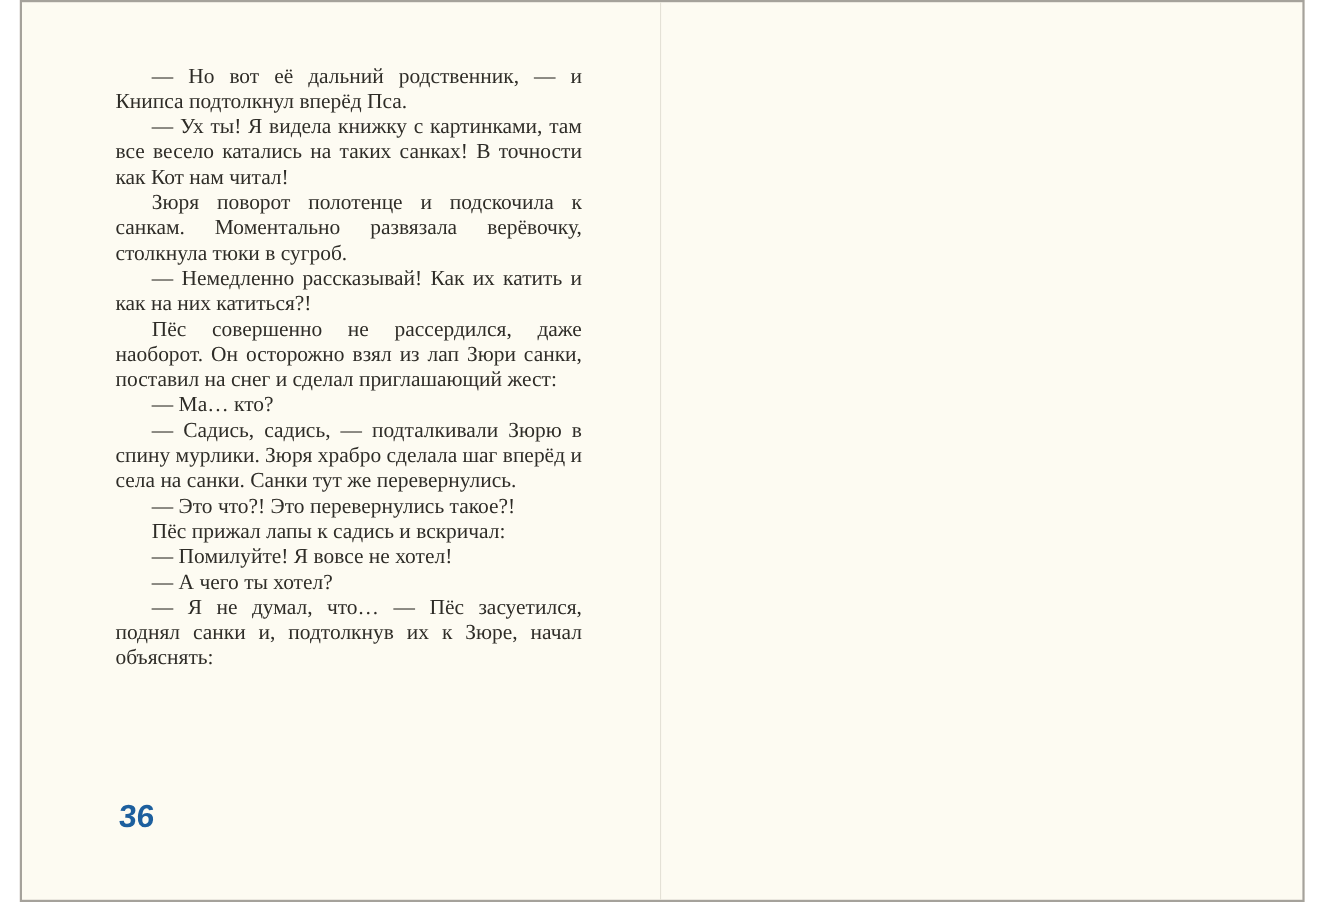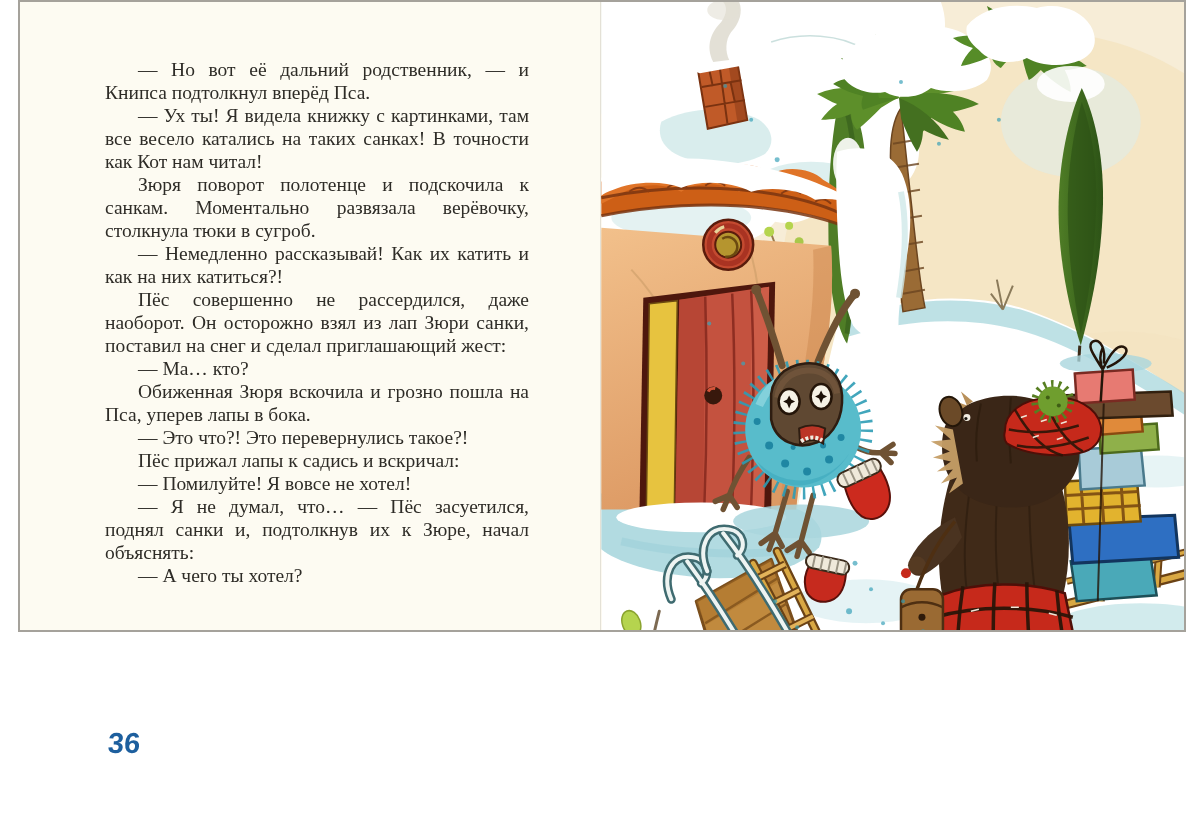--- a/index.html
+++ b/index.html
@@ -1,17 +1,17 @@
 <!DOCTYPE html>
 <html><head>
 <meta charset="utf-8">
 <style>
   html,body{margin:0;padding:0;background:#ffffff;width:1200px;height:822px;overflow:hidden;}
-  .spread{position:absolute;left:18px;top:0;width:1168px;height:632px;box-sizing:border-box;
-          border:2px solid #a5a29b;background:#fdfbf2;display:flex;}
+  .spread{position:absolute;left:18px;top:0;width:1168px;height:820px;box-sizing:border-box;
+          border:2px solid #a5a29b;background:#fdfbf2;display:flex;flex-direction:column;}
   .page{position:relative;height:100%;}
   .page-left{width:580px;border-right:1px solid #e4e1d6;}
   .text-block{position:absolute;left:85px;top:56px;width:424px;
               font-family:"Liberation Serif","DejaVu Serif",serif;
               font-size:19.5px;line-height:23px;color:#2e2c27;text-align:justify;}
   .text-block p{margin:0;text-indent:33px;}
   .page-number{position:absolute;left:88px;top:725px;
                font-family:"Liberation Sans","DejaVu Sans",sans-serif;
                font-weight:bold;font-size:29px;color:#1d5f9e;transform:skewX(-4deg);}
   .page-right{flex:1;overflow:hidden;background:#f7edd7;}
@@ -23,26 +23,26 @@
 <div class="spread">
 
   <div class="page page-left">
     <div class="text-block">
       <p>— Но вот её дальний родственник, — и Книпса подтолкнул вперёд Пса.</p>
       <p>— Ух ты! Я видела книжку с картинками, там все весело катались на таких санках! В точности как Кот нам читал!</p>
       <p>Зюря поворот полотенце и подскочила к санкам. Моментально развязала верёвочку, столкнула тюки в сугроб.</p>
       <p>— Немедленно рассказывай! Как их катить и как на них катиться?!</p>
       <p>Пёс совершенно не рассердился, даже наоборот. Он осторожно взял из лап Зюри санки, поставил на снег и сделал приглашающий жест:</p>
       <p>— Ма… кто?</p>
-      <p>Обиженная Зюря вскочила и грозно пошла на Пса, уперев лапы в бока.</p>
+      <p>— Садись, садись, — подталкивали Зюрю в спину мурлики. Зюря храбро сделала шаг вперёд и села на санки. Санки тут же перевернулись.</p>
       <p>— Это что?! Это перевернулись такое?!</p>
       <p>Пёс прижал лапы к садись и вскричал:</p>
       <p>— Помилуйте! Я вовсе не хотел!</p>
+      <p>— А чего ты хотел?</p>
       <p>— Я не думал, что… — Пёс засуетился, поднял санки и, подтолкнув их к Зюре, начал объяснять:</p>
-      <p>— А чего ты хотел?</p>
     </div>
     <div class="page-number">36</div>
   </div>
 
   <div class="page page-right">
     <svg width="588" height="817" viewBox="0 0 588 818" role="img" aria-label="Watercolor illustration: snow-covered adobe house with red tiled roof, brick chimney and red plank door; snowy palm trees and a dark cypress; fluffy blue creature Zyurya with stick limbs standing in the snow; overturned wooden sled with metal runners; fallen red felt boots; dark brown Dog in red plaid kilt and beret with green pompom standing on wooden skis beside a sled stacked with colorful gift boxes; green bundle and blue box in the foreground snow">
       <defs>
         <linearGradient id="wallGrad" x1="0" y1="0" x2="0.3" y2="1">
           <stop offset="0" stop-color="#f2c08b"></stop>
             <stop offset="1" stop-color="#dd9a64"></stop>

